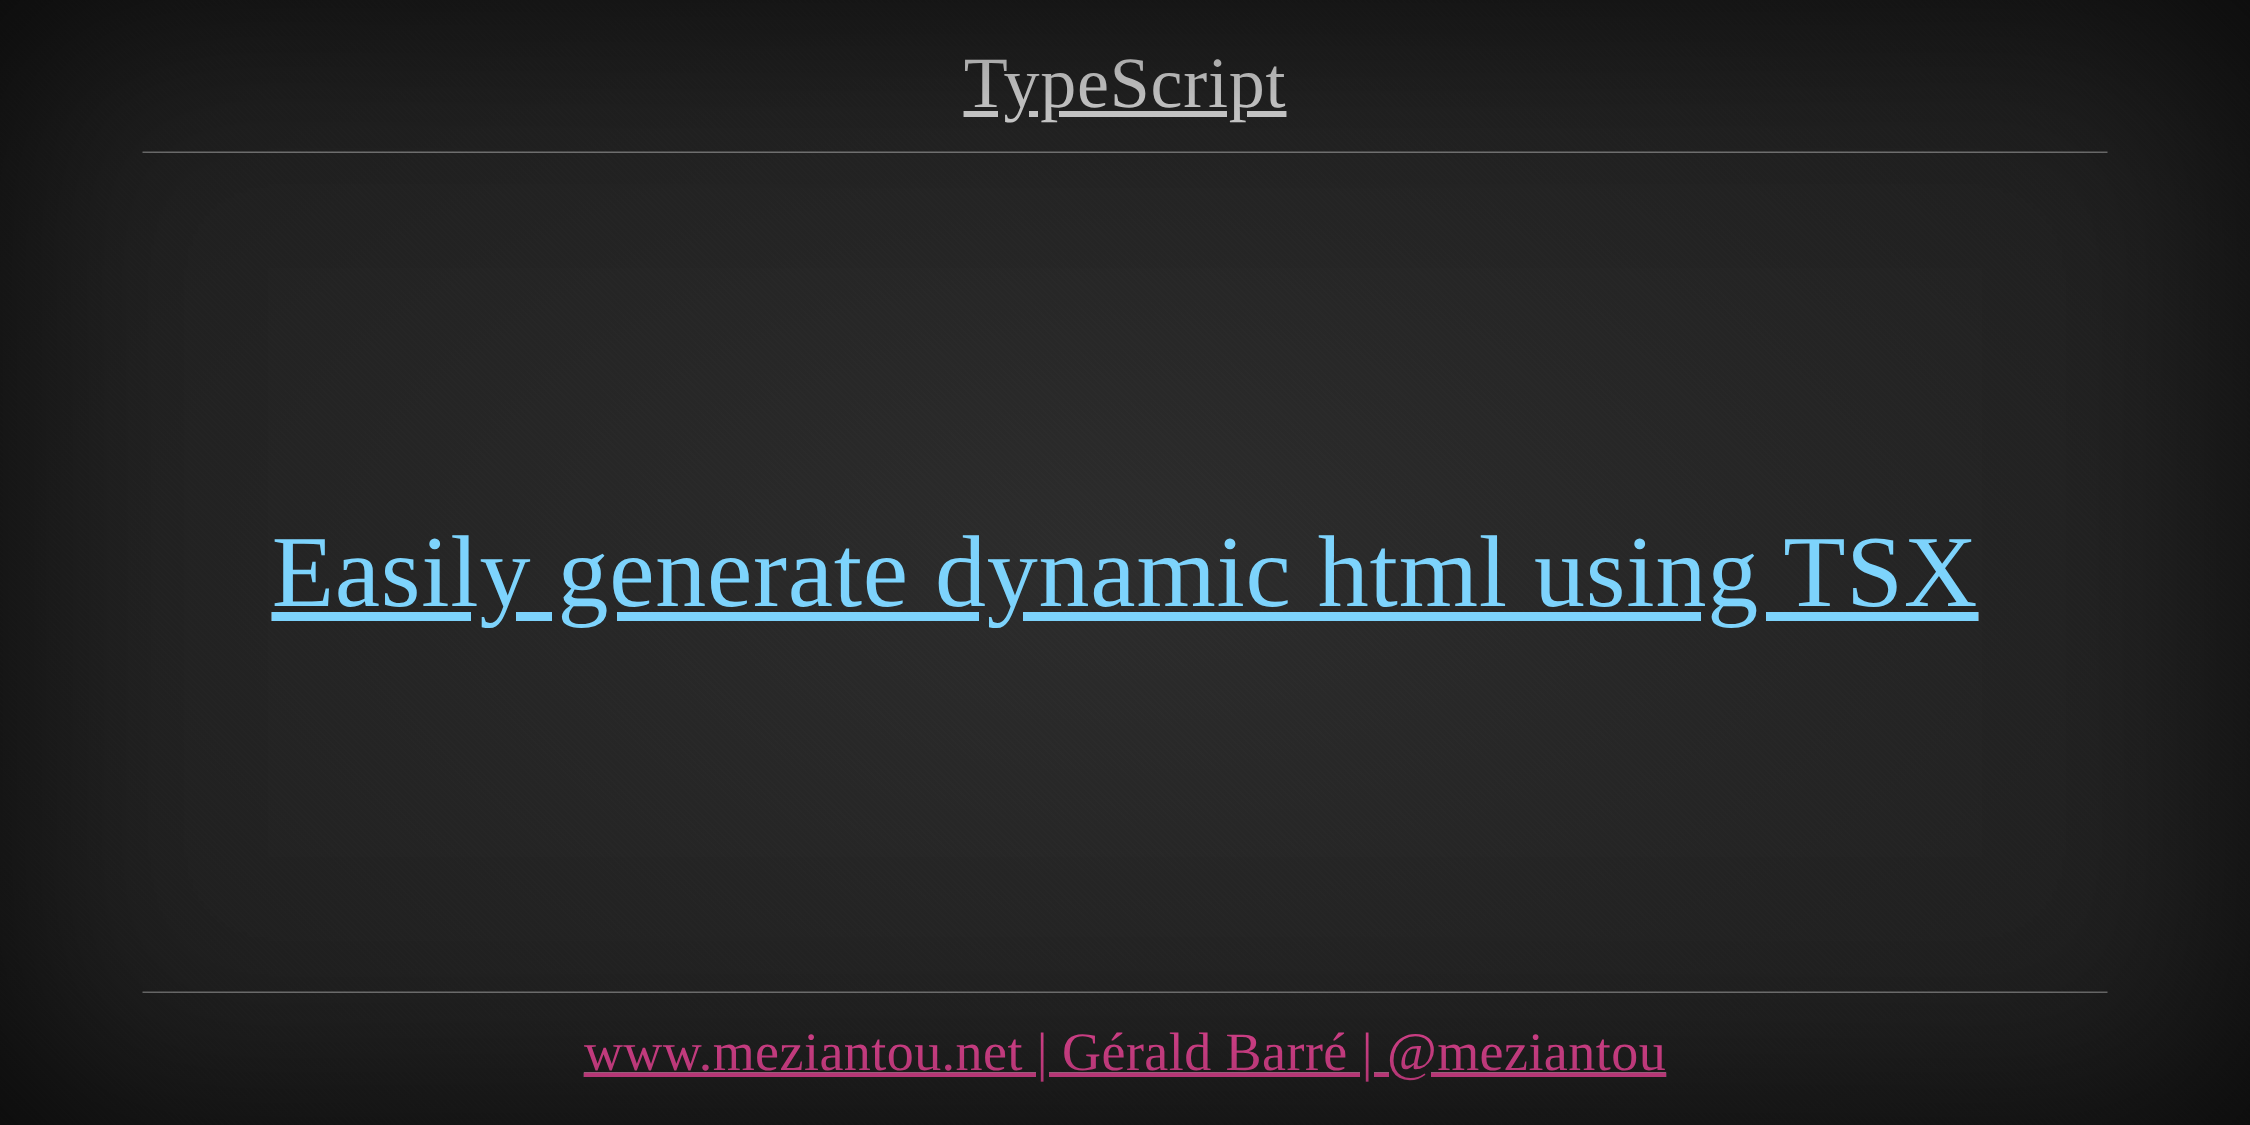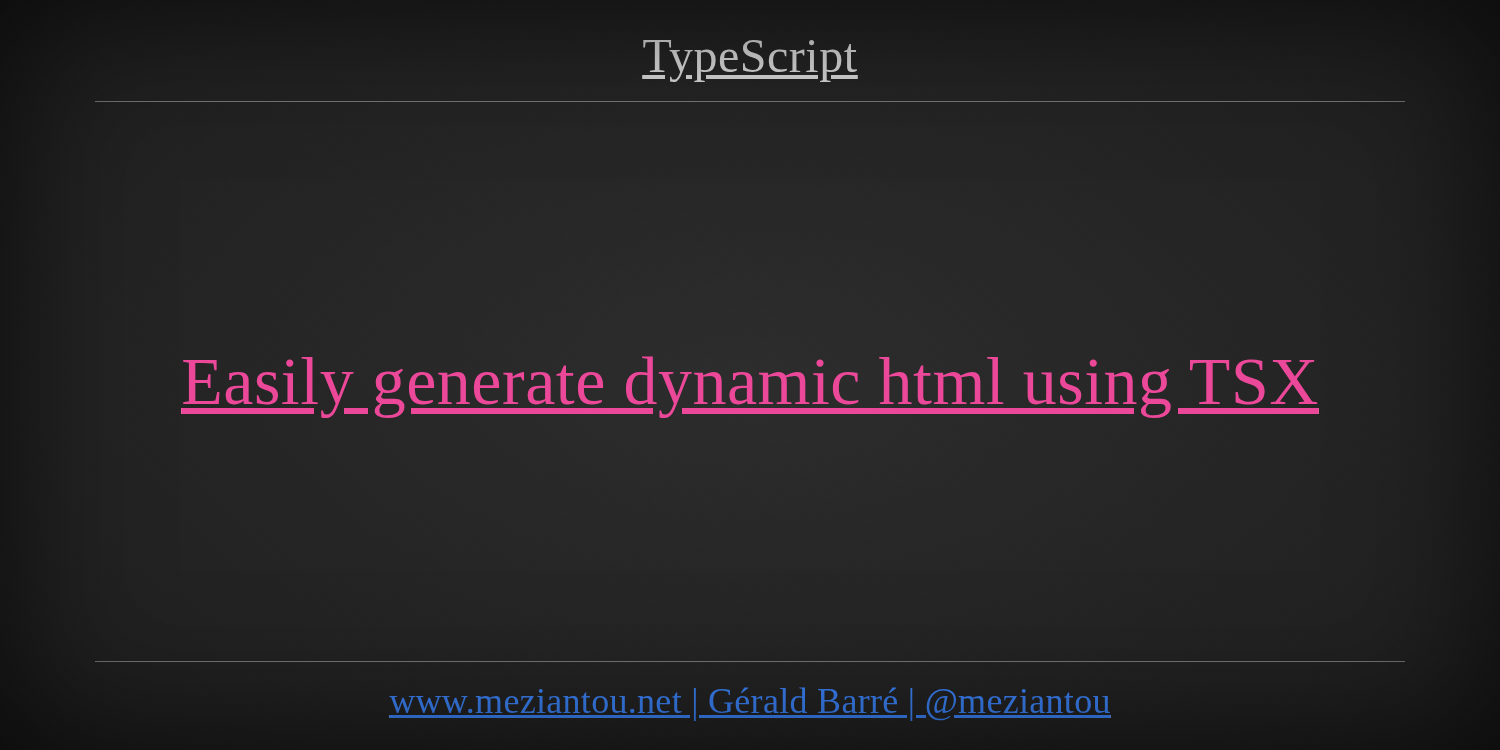--- a/index.html
+++ b/index.html
@@ -55,33 +55,33 @@
       display: flex;
       align-items: center;
       justify-content: center;
       padding: 0 80px;
     }
     
     .title {
       font-size: 68px;
       font-weight: normal;
       text-align: left;
-      color: #ec4899;
+      color: #7dd3fc;
       line-height: 1.25;
       letter-spacing: 0.5px;
     }
     
     .footer {
       text-align: center;
       padding: 18px 0 28px 0;
     }
     
     .attribution {
       font-size: 36px;
-      color: #3b82f6;
+      color: #ec4899;
       letter-spacing: 0.3px;
     }
   </style>
 </head>
 <body>
 
 <div class="header">
   <div class="category">TypeScript</div>
 </div>
 

